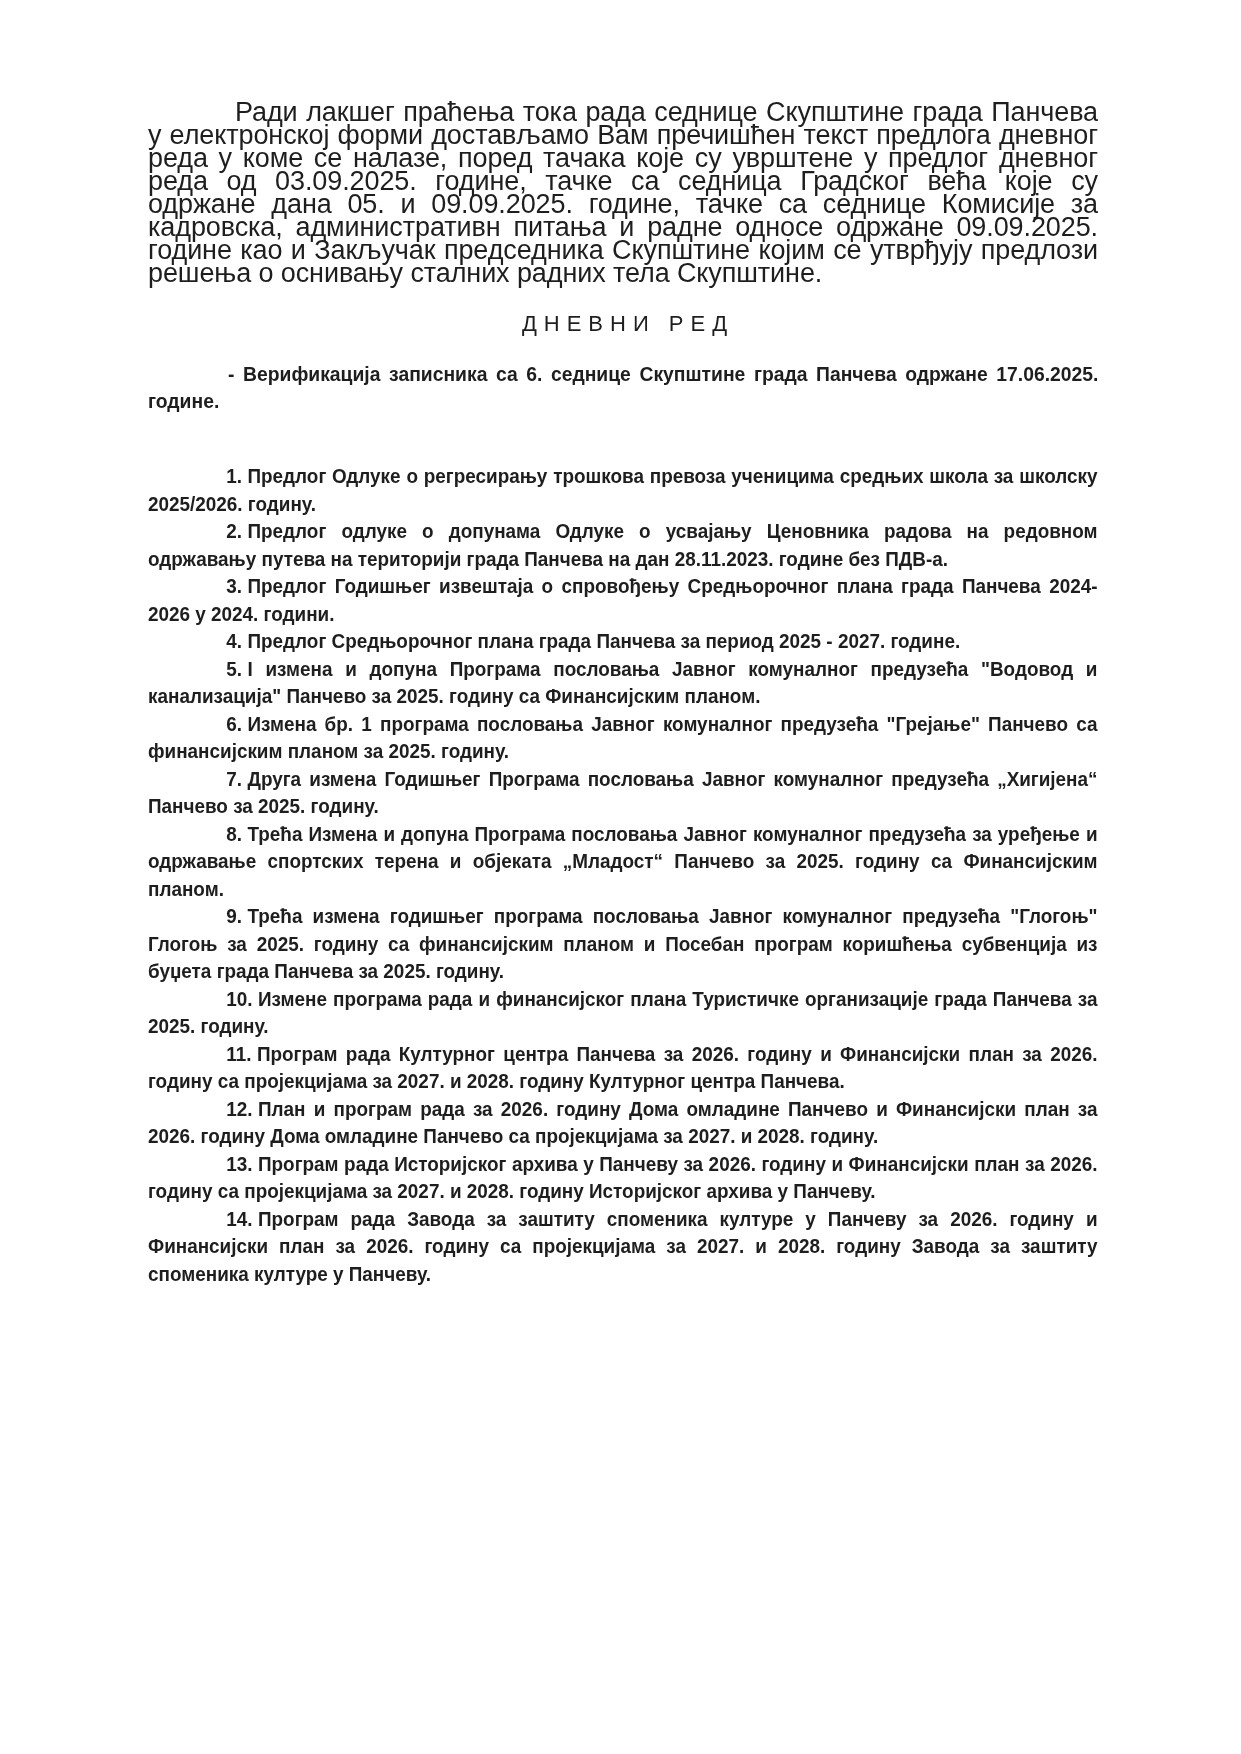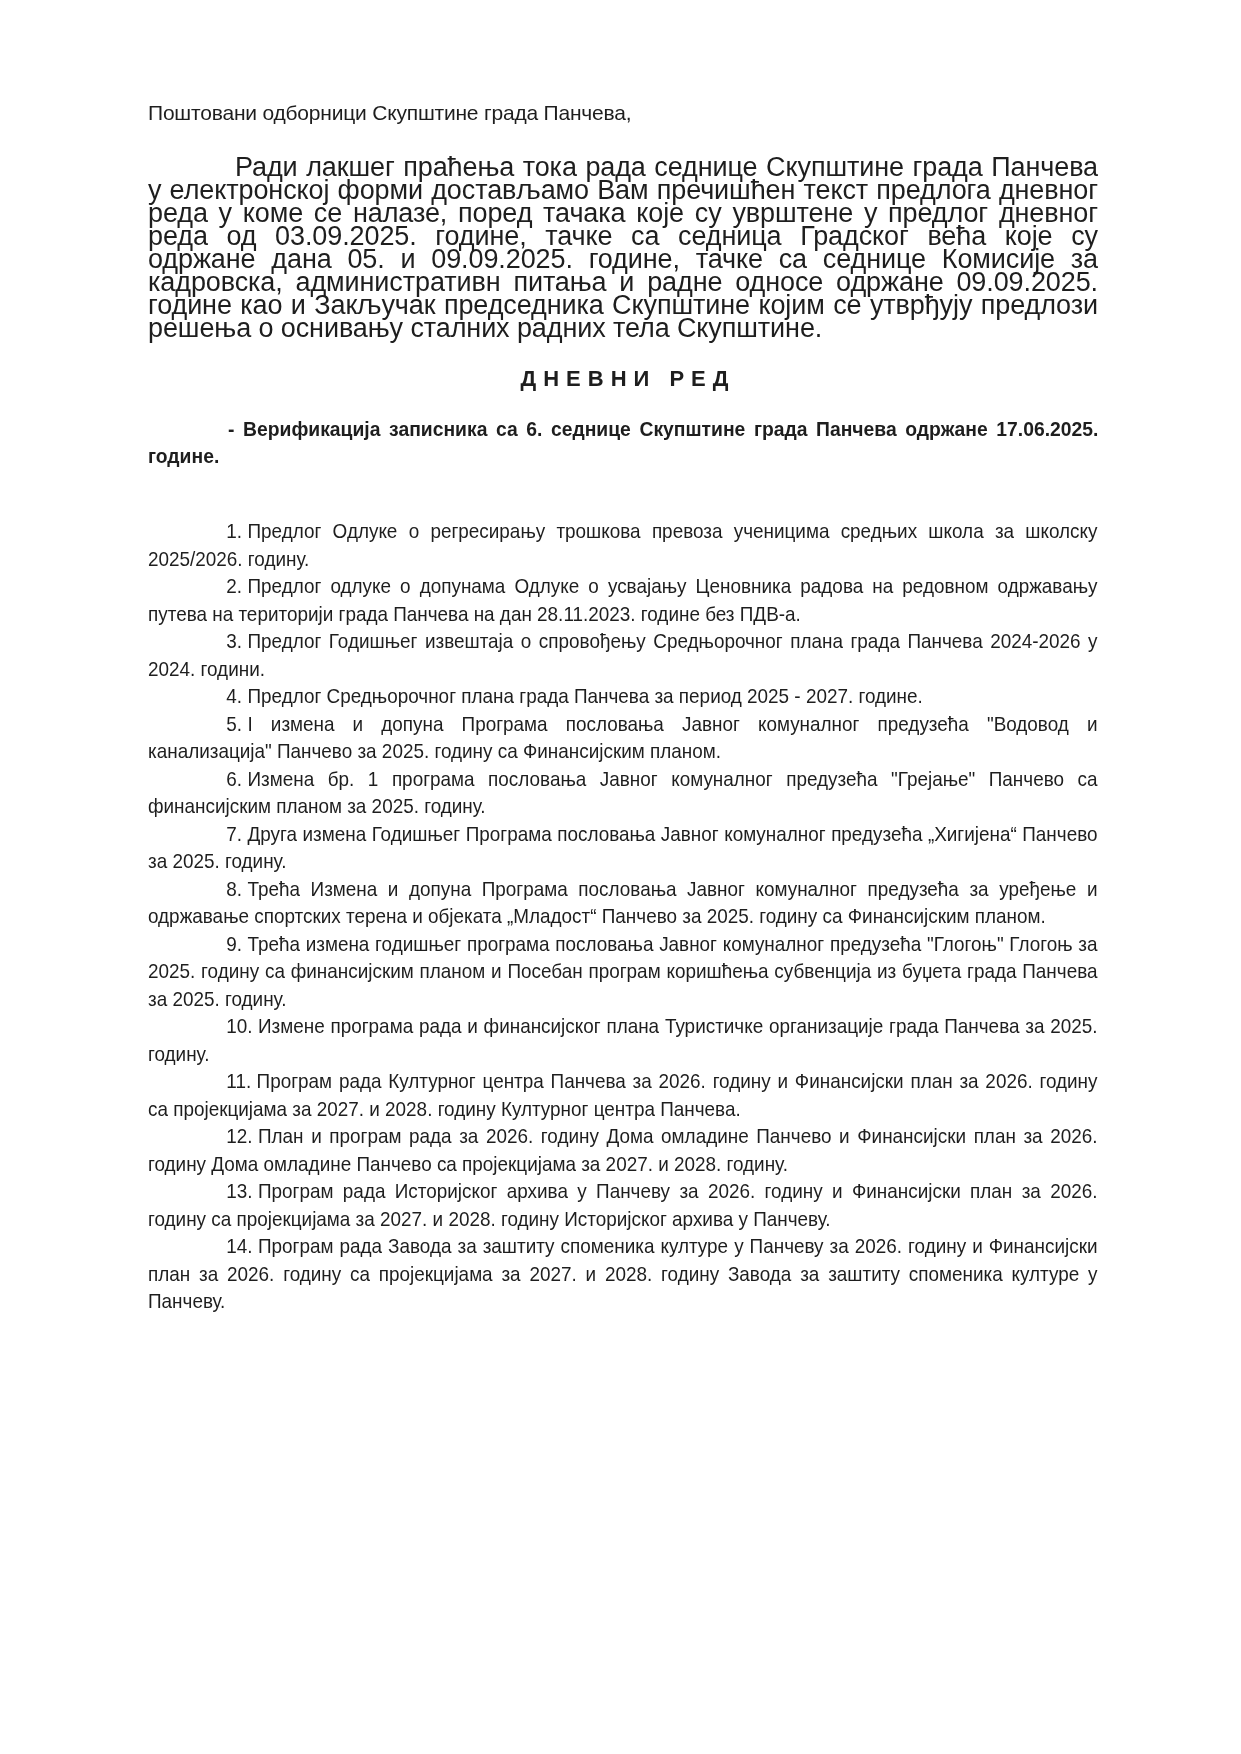--- a/index.html
+++ b/index.html
@@ -30,21 +30,21 @@
     .intro {
       font-size: 27px;
       line-height: 23px;
       text-align: justify;
       text-indent: 87px;
       margin: 0;
       letter-spacing: -0.1px;
     }
     .agenda-title {
       font-family: "Liberation Sans Narrow", "Liberation Sans", sans-serif;
-      font-weight: bold;
+      font-weight: normal;
       font-size: 22px;
       letter-spacing: 7px;
       text-align: center;
       margin: 25px 0 0 0;
       line-height: 28px;
       padding-left: 10px;
     }
     .verification {
       font-weight: bold;
       font-size: 21px;
@@ -53,40 +53,40 @@
       text-indent: 87px;
       margin: 22px 0 0 0;
       transform: scaleX(0.92);
       transform-origin: left top;
       width: 1033px;
     }
     .agenda-list {
       list-style: none;
       margin: 48px 0 0 0;
       padding: 0;
+      font-weight: bold;
     }
     .agenda-item {
       font-size: 21px;
       line-height: 27.5px;
       text-align: justify;
       text-indent: 87px;
       transform: scaleX(0.9);
       transform-origin: left top;
       width: 1055px;
       margin: 0;
     }
     .agenda-item .num {
       margin-right: 6px;
     }
   </style>
 </head>
 <body>
 
 <div class="page">
-  <p class="salutation">Поштовани одборници Скупштине града Панчева,</p>
   <p class="intro">Ради лакшег праћења тока рада седнице Скупштине града Панчева у електронској форми достављамо Вам пречишћен текст предлога дневног реда у коме се налазе, поред тачака које су уврштене у предлог дневног реда од 03.09.2025. године, тачке са седница Градског већа које су одржане дана 05. и 09.09.2025. године, тачке са седнице Комисије за кадровска, административн питања и радне односе одржане 09.09.2025. године као и Закључак председника Скупштине којим се утврђују предлози решења о оснивању сталних радних тела Скупштине.</p>
   <h1 class="agenda-title">ДНЕВНИ РЕД</h1>
   <p class="verification">- Верификација записника са 6. седнице Скупштине града Панчева одржане 17.06.2025. године.</p>
   <ol class="agenda-list" id="agenda-list">
       <li class="agenda-item"><span class="num">1.</span><span>Предлог Одлуке о регресирању трошкова превоза ученицима средњих школа за школску 2025/2026. годину.</span></li>
       <li class="agenda-item"><span class="num">2.</span><span>Предлог одлуке о допунама Одлуке о усвајању Ценовника радова на редовном одржавању путева на територији града Панчева на дан 28.11.2023. године без ПДВ-а.</span></li>
       <li class="agenda-item"><span class="num">3.</span><span>Предлог Годишњег извештаја о спровођењу Средњорочног плана града Панчева 2024-2026 у 2024. години.</span></li>
       <li class="agenda-item"><span class="num">4.</span><span>Предлог Средњорочног плана града Панчева за период 2025 - 2027. године.</span></li>
       <li class="agenda-item"><span class="num">5.</span><span>I измена и допуна Програма пословања Јавног комуналног предузећа "Водовод и канализација" Панчево за 2025. годину са Финансијским планом.</span></li>
       <li class="agenda-item"><span class="num">6.</span><span>Измена бр. 1 програма пословања Јавног комуналног предузећа "Грејање" Панчево са финансијским планом за 2025. годину.</span></li>

